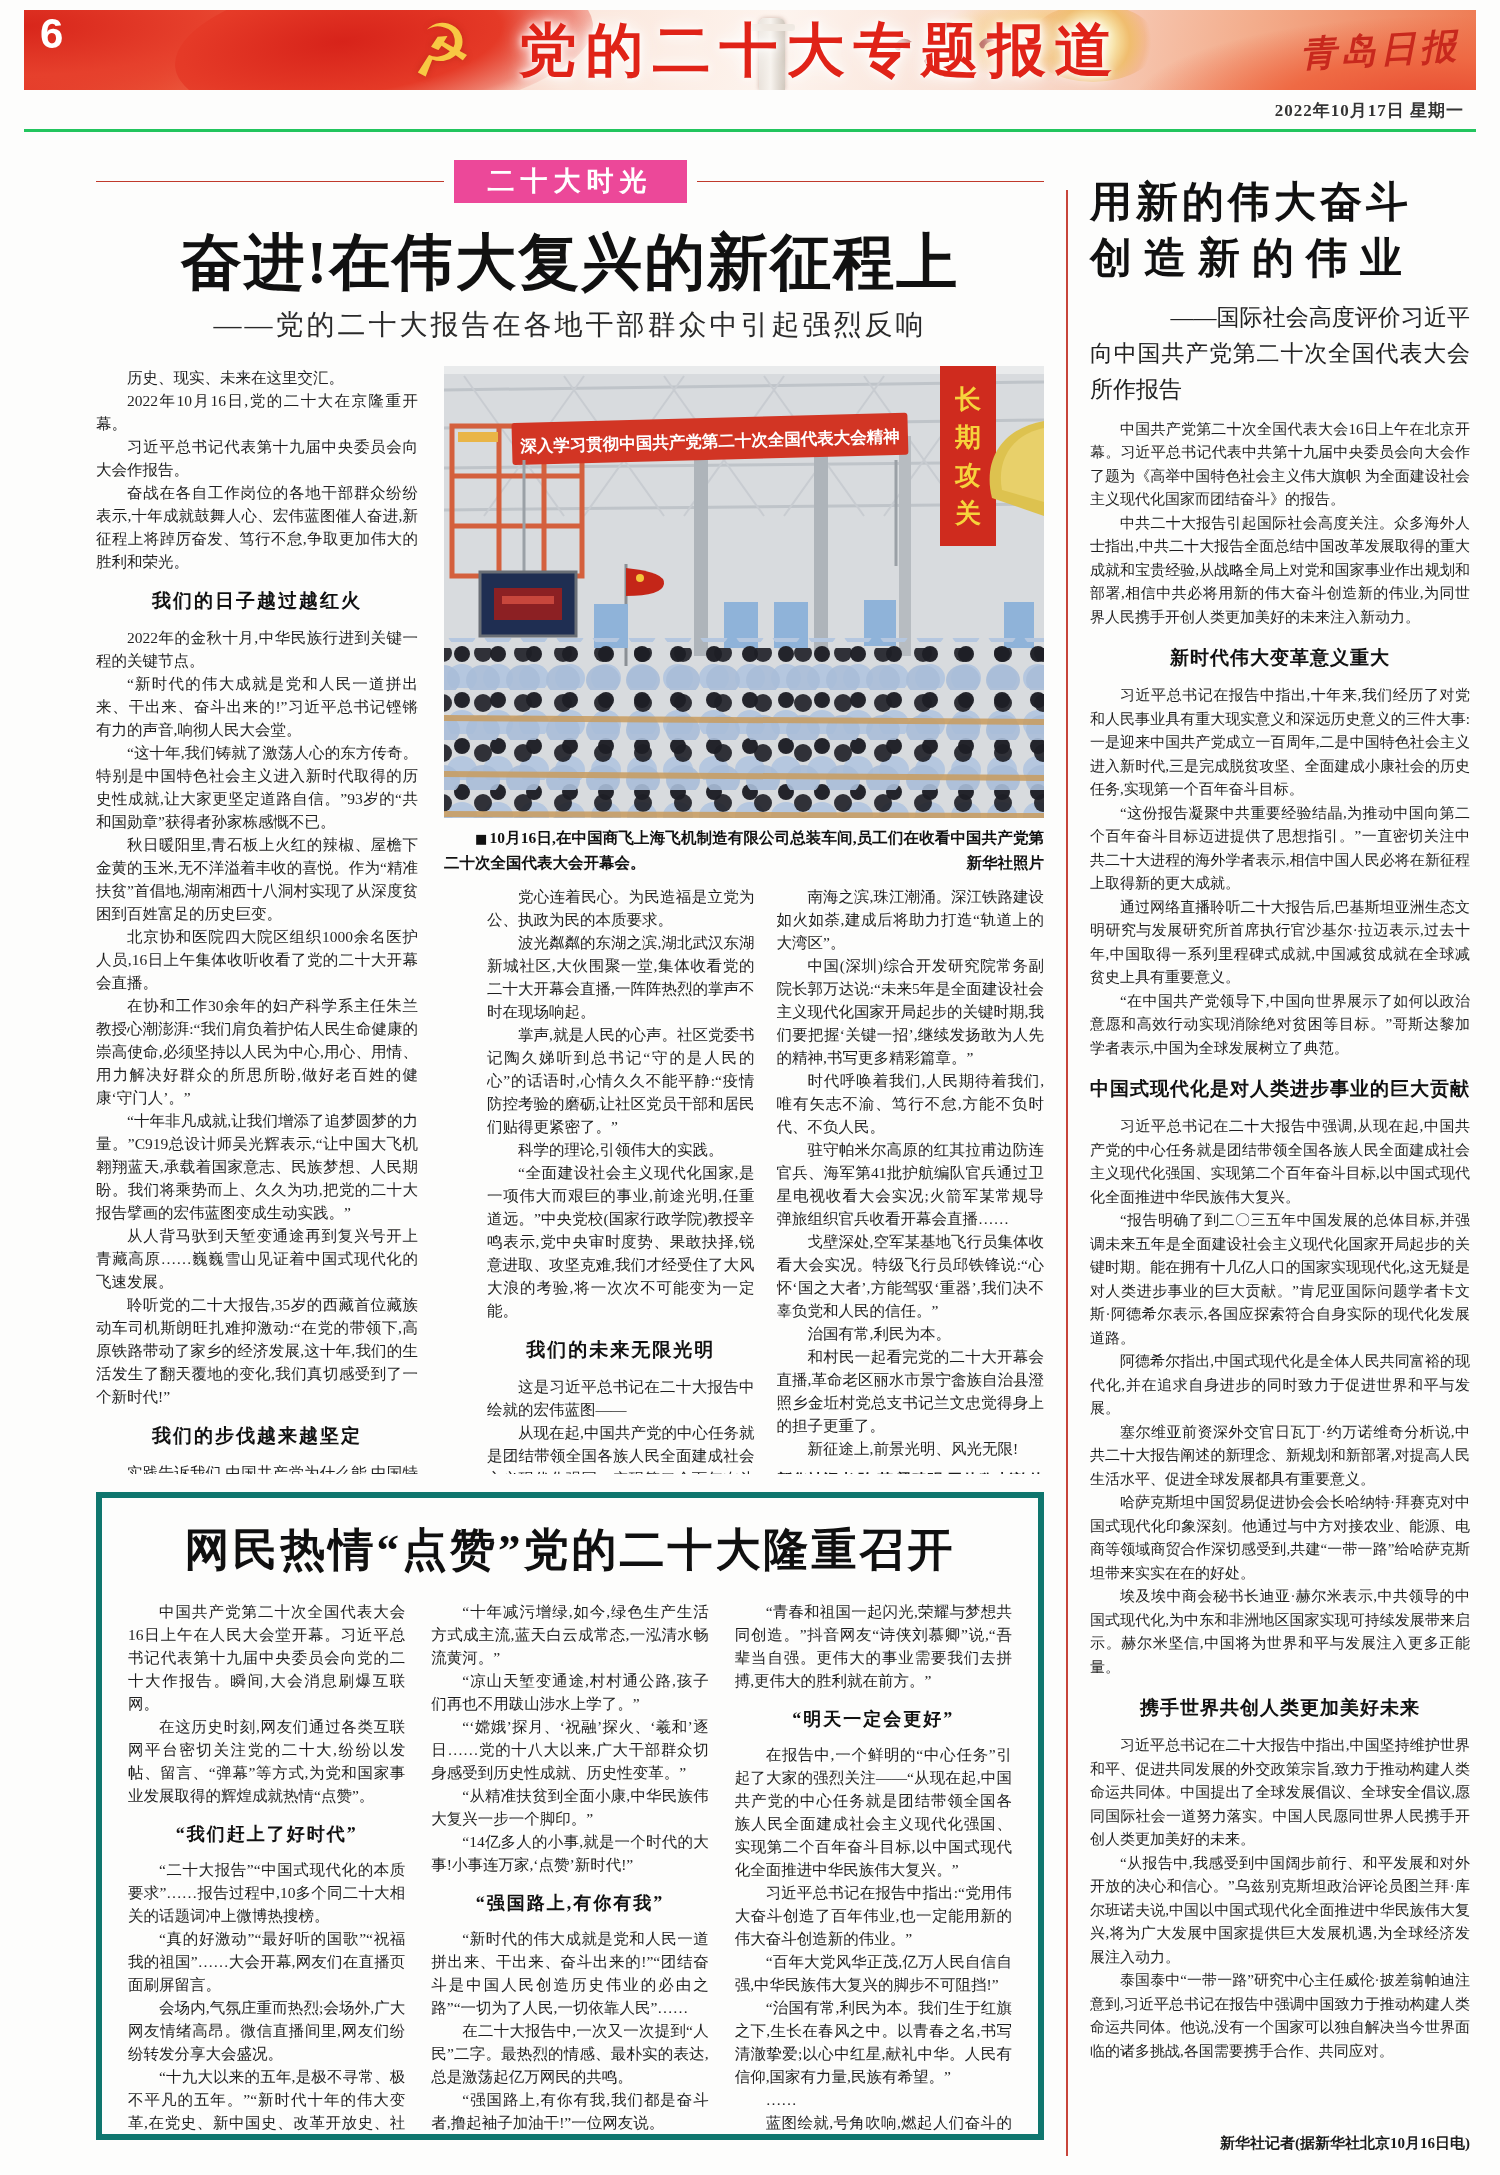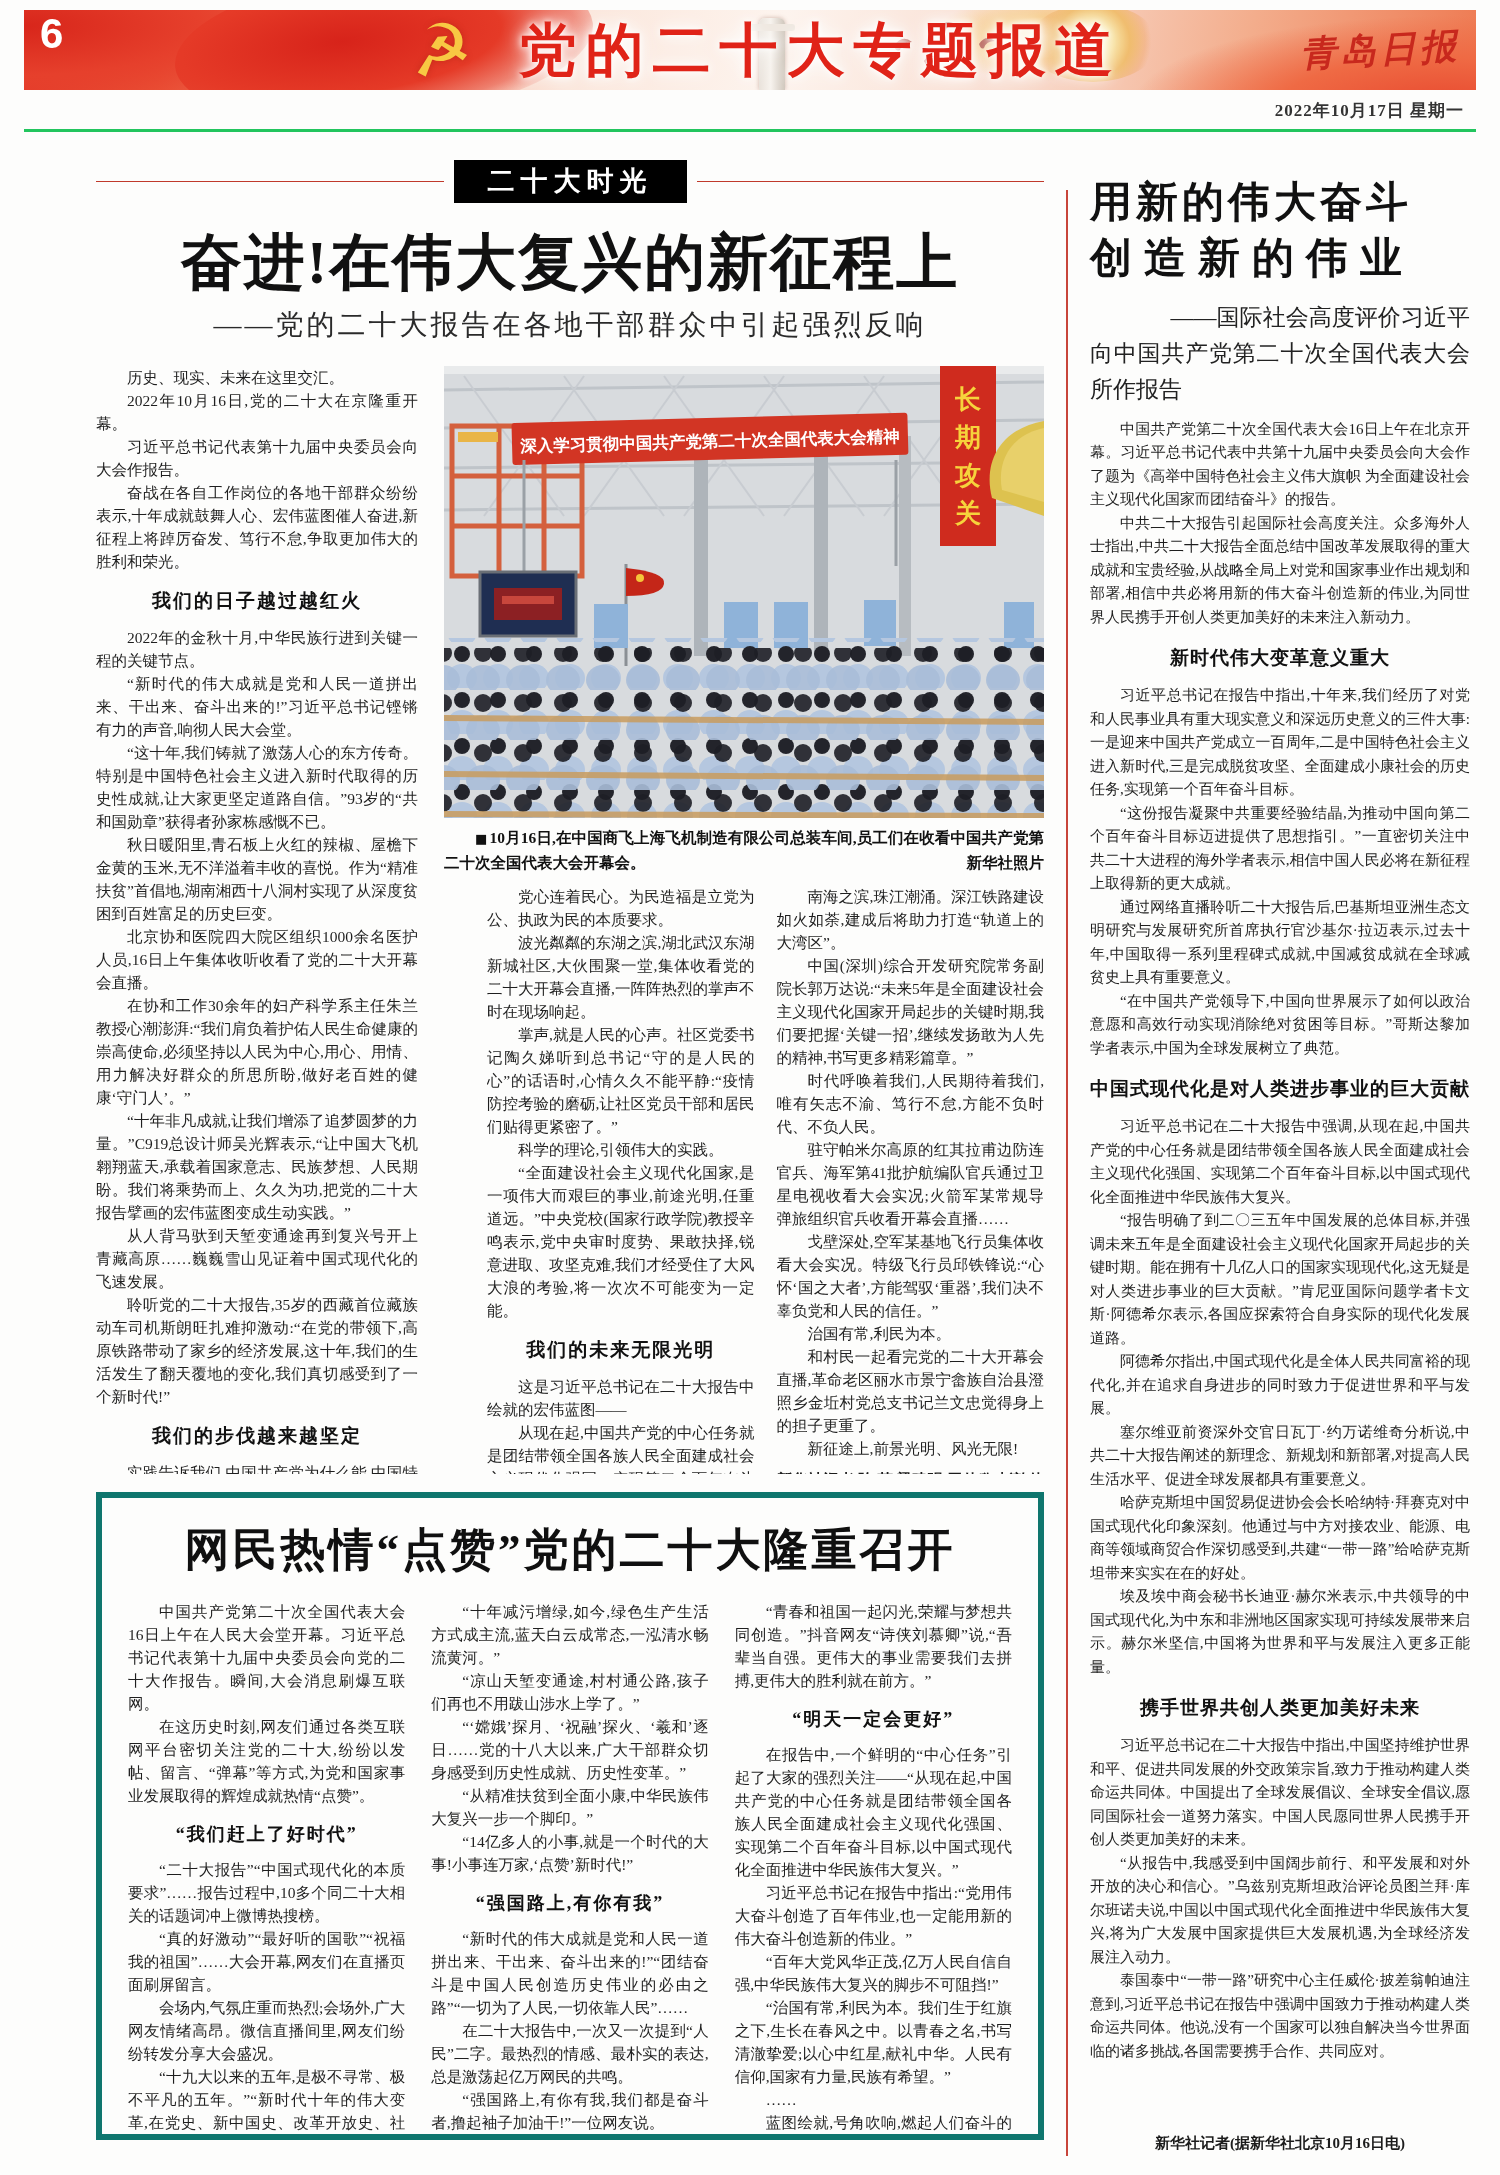--- a/index.html
+++ b/index.html
@@ -39,21 +39,21 @@
 
   
   .content{position:relative;margin:0 24px;display:flex;align-items:flex-start;}
   .v-divider{position:absolute;left:1042px;top:58px;bottom:12px;width:2px;background:#c8453b;}
   .left-region{width:1020px;padding-left:72px;box-sizing:border-box;flex:none;}
   .right-article{width:380px;margin-left:46px;flex:none;padding-top:30px;}
 
   
   .kicker-row{display:flex;align-items:center;margin-top:28px;}
   .kicker-rule{flex:1;height:1px;background:#c0392b;}
-  .kicker-badge{background:#000000;color:#fff;font-size:27px;font-weight:700;letter-spacing:6px;
+  .kicker-badge{background:#ec4899;color:#fff;font-size:27px;font-weight:700;letter-spacing:6px;
       padding:8px 34px;margin:0 10px;line-height:1;}
   .main-headline{margin:26px 0 6px;text-align:center;font-size:61px;font-weight:900;letter-spacing:2px;color:#111;line-height:1.1;}
   .main-subtitle{text-align:center;font-size:28px;color:#2a2a2a;letter-spacing:3px;margin:10px 0 22px;font-weight:400;}
 
   
   .main-body{display:flex;gap:26px;height:1108px;overflow:hidden;}
   .colA{width:322px;flex:none;overflow:hidden;}
   .right-wrap{width:600px;flex:none;display:flex;flex-direction:column;}
   .photo-box{width:600px;height:452px;flex:none;background:#d6d9dc;overflow:hidden;}
   .caption{margin:8px 0 10px;font-size:15.5px;line-height:24px;font-weight:600;text-align:justify;color:#111;}
@@ -75,21 +75,21 @@
   .net-col{flex:1;overflow:hidden;}
   .net-col .sub{font-size:18px;}
 
   
   .r-headline{text-align:left;font-size:42px;font-weight:900;color:#111;line-height:1.28;margin:14px 0 2px;letter-spacing:4px;}
   .r-headline.l2{margin-top:0;letter-spacing:12px;}
   .r-subtitle{font-size:23px;line-height:36px;color:#222;text-align:justify;text-indent:3.5em;margin:14px 0 10px;}
   .r-sections{height:1712px;overflow:hidden;margin-top:6px;}
   .r-sections .para{font-size:15px;line-height:23.5px;}
   .r-sections .sub{font-size:19px;letter-spacing:1px;margin:16px 0 13px;}
-  .r-byline{font-weight:800;font-size:15px;text-align:center;margin-top:4px;}
+  .r-byline{font-weight:800;font-size:15px;text-align:right;margin-top:4px;}
 </style>
 </head>
 <body>
 
 <div class="page">
 
   <div class="banner">
     <div class="flag-swoosh"></div>
     <div class="page-number">6</div>
     <div class="hammer-sickle">☭</div>

